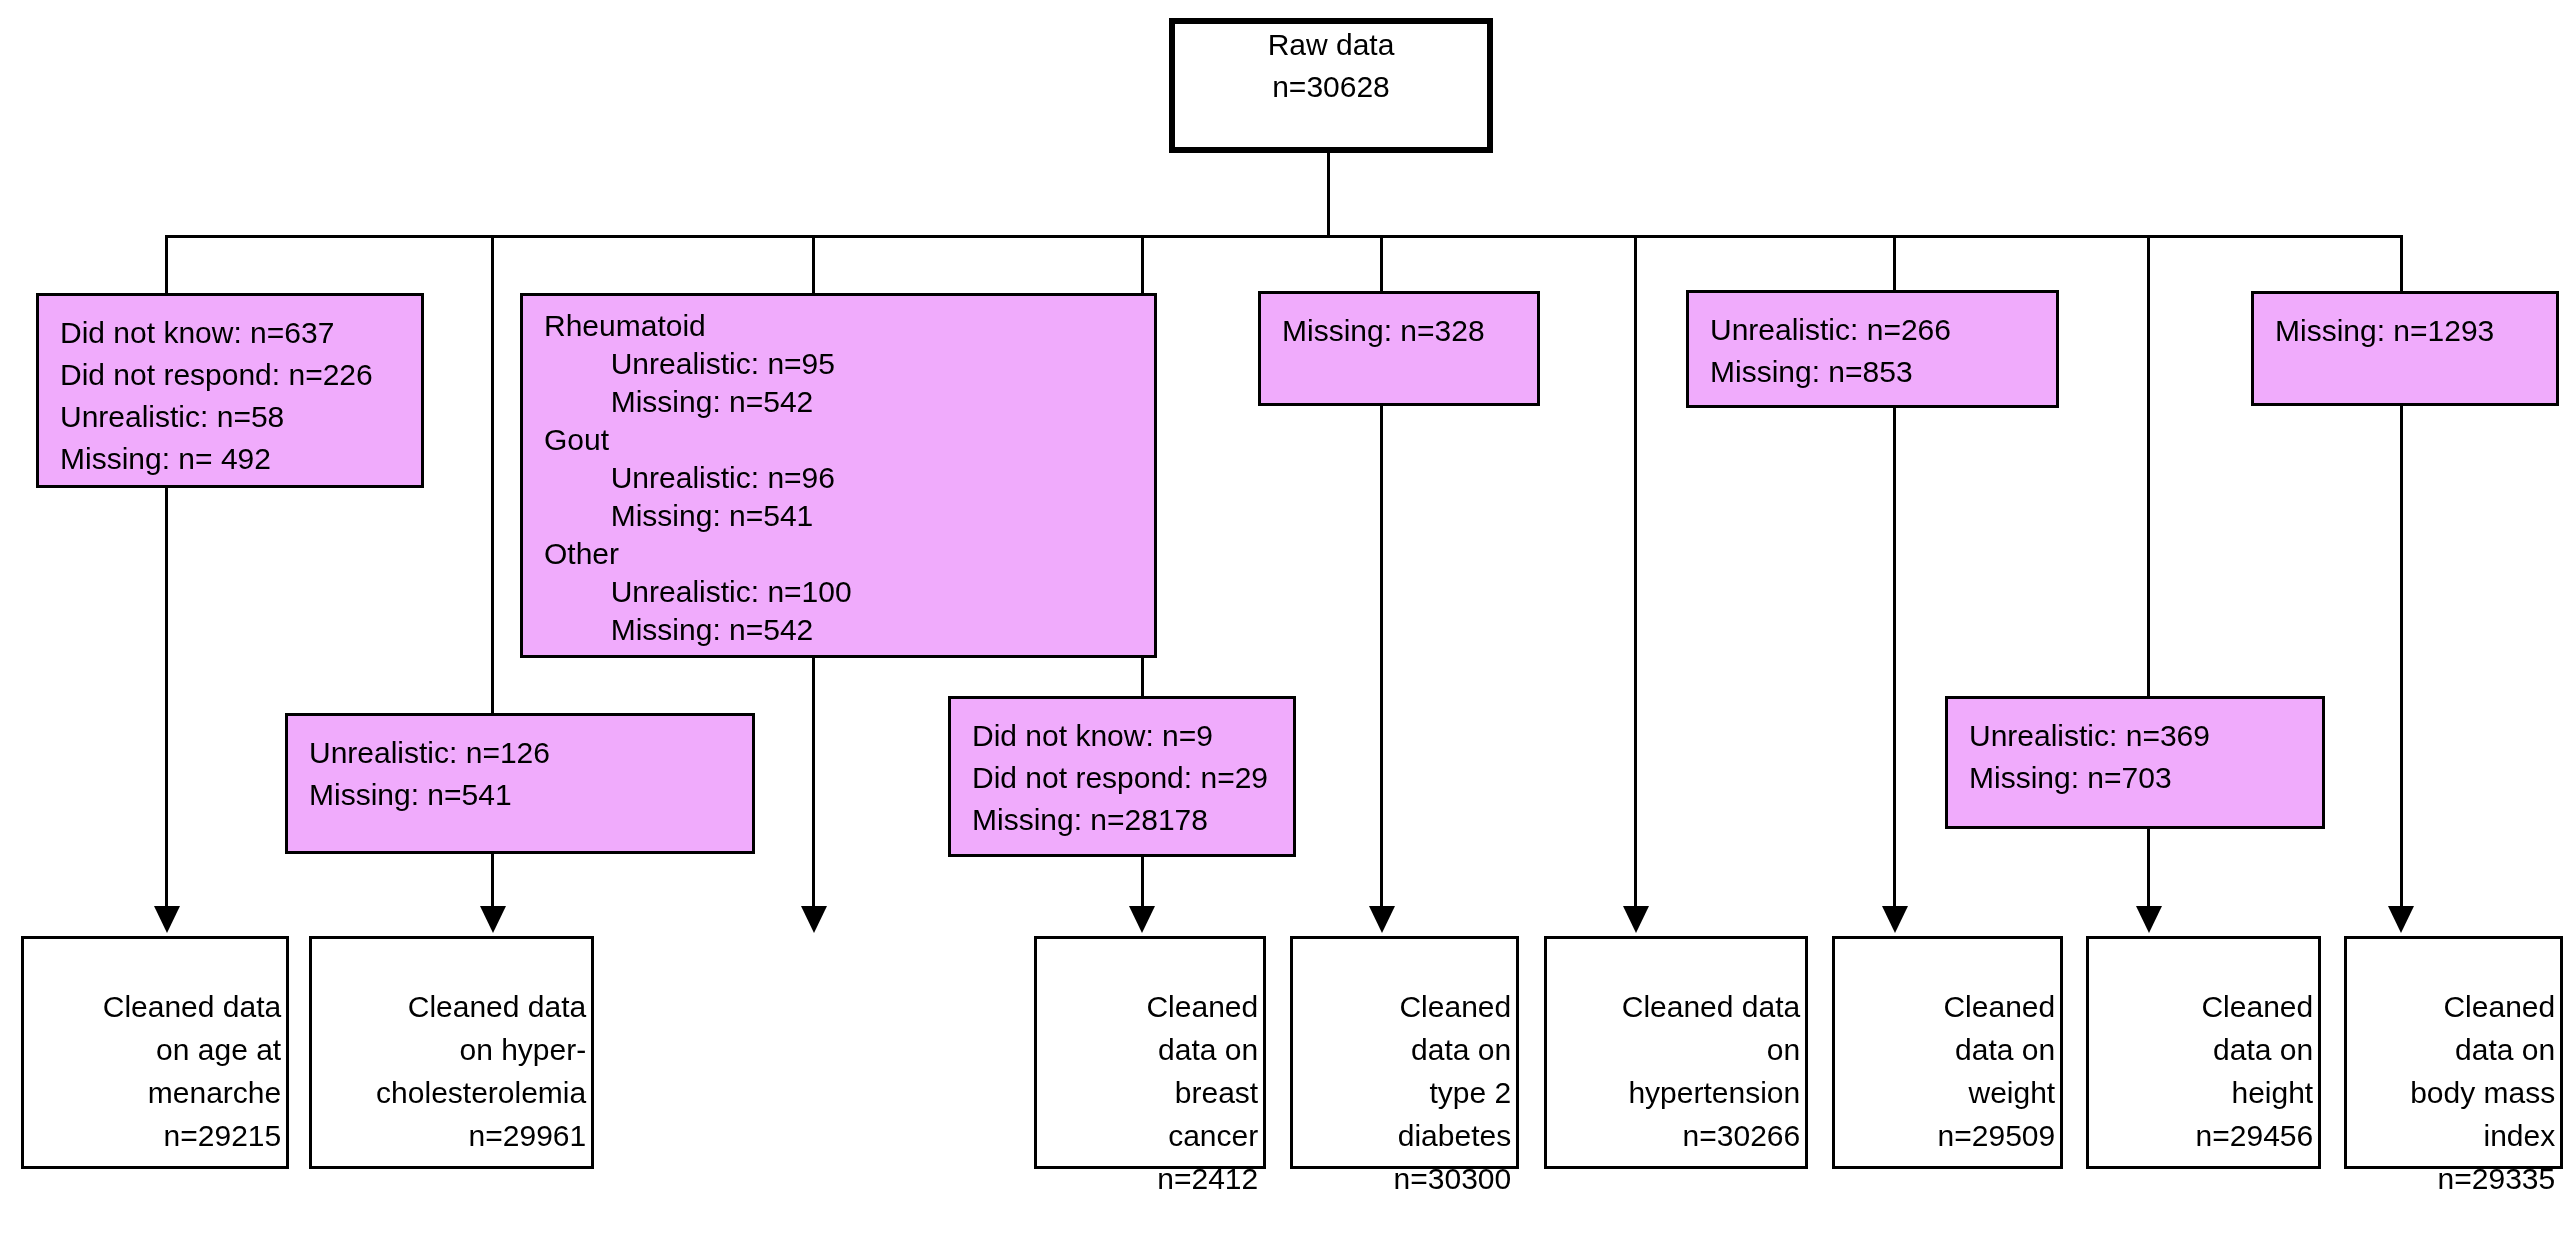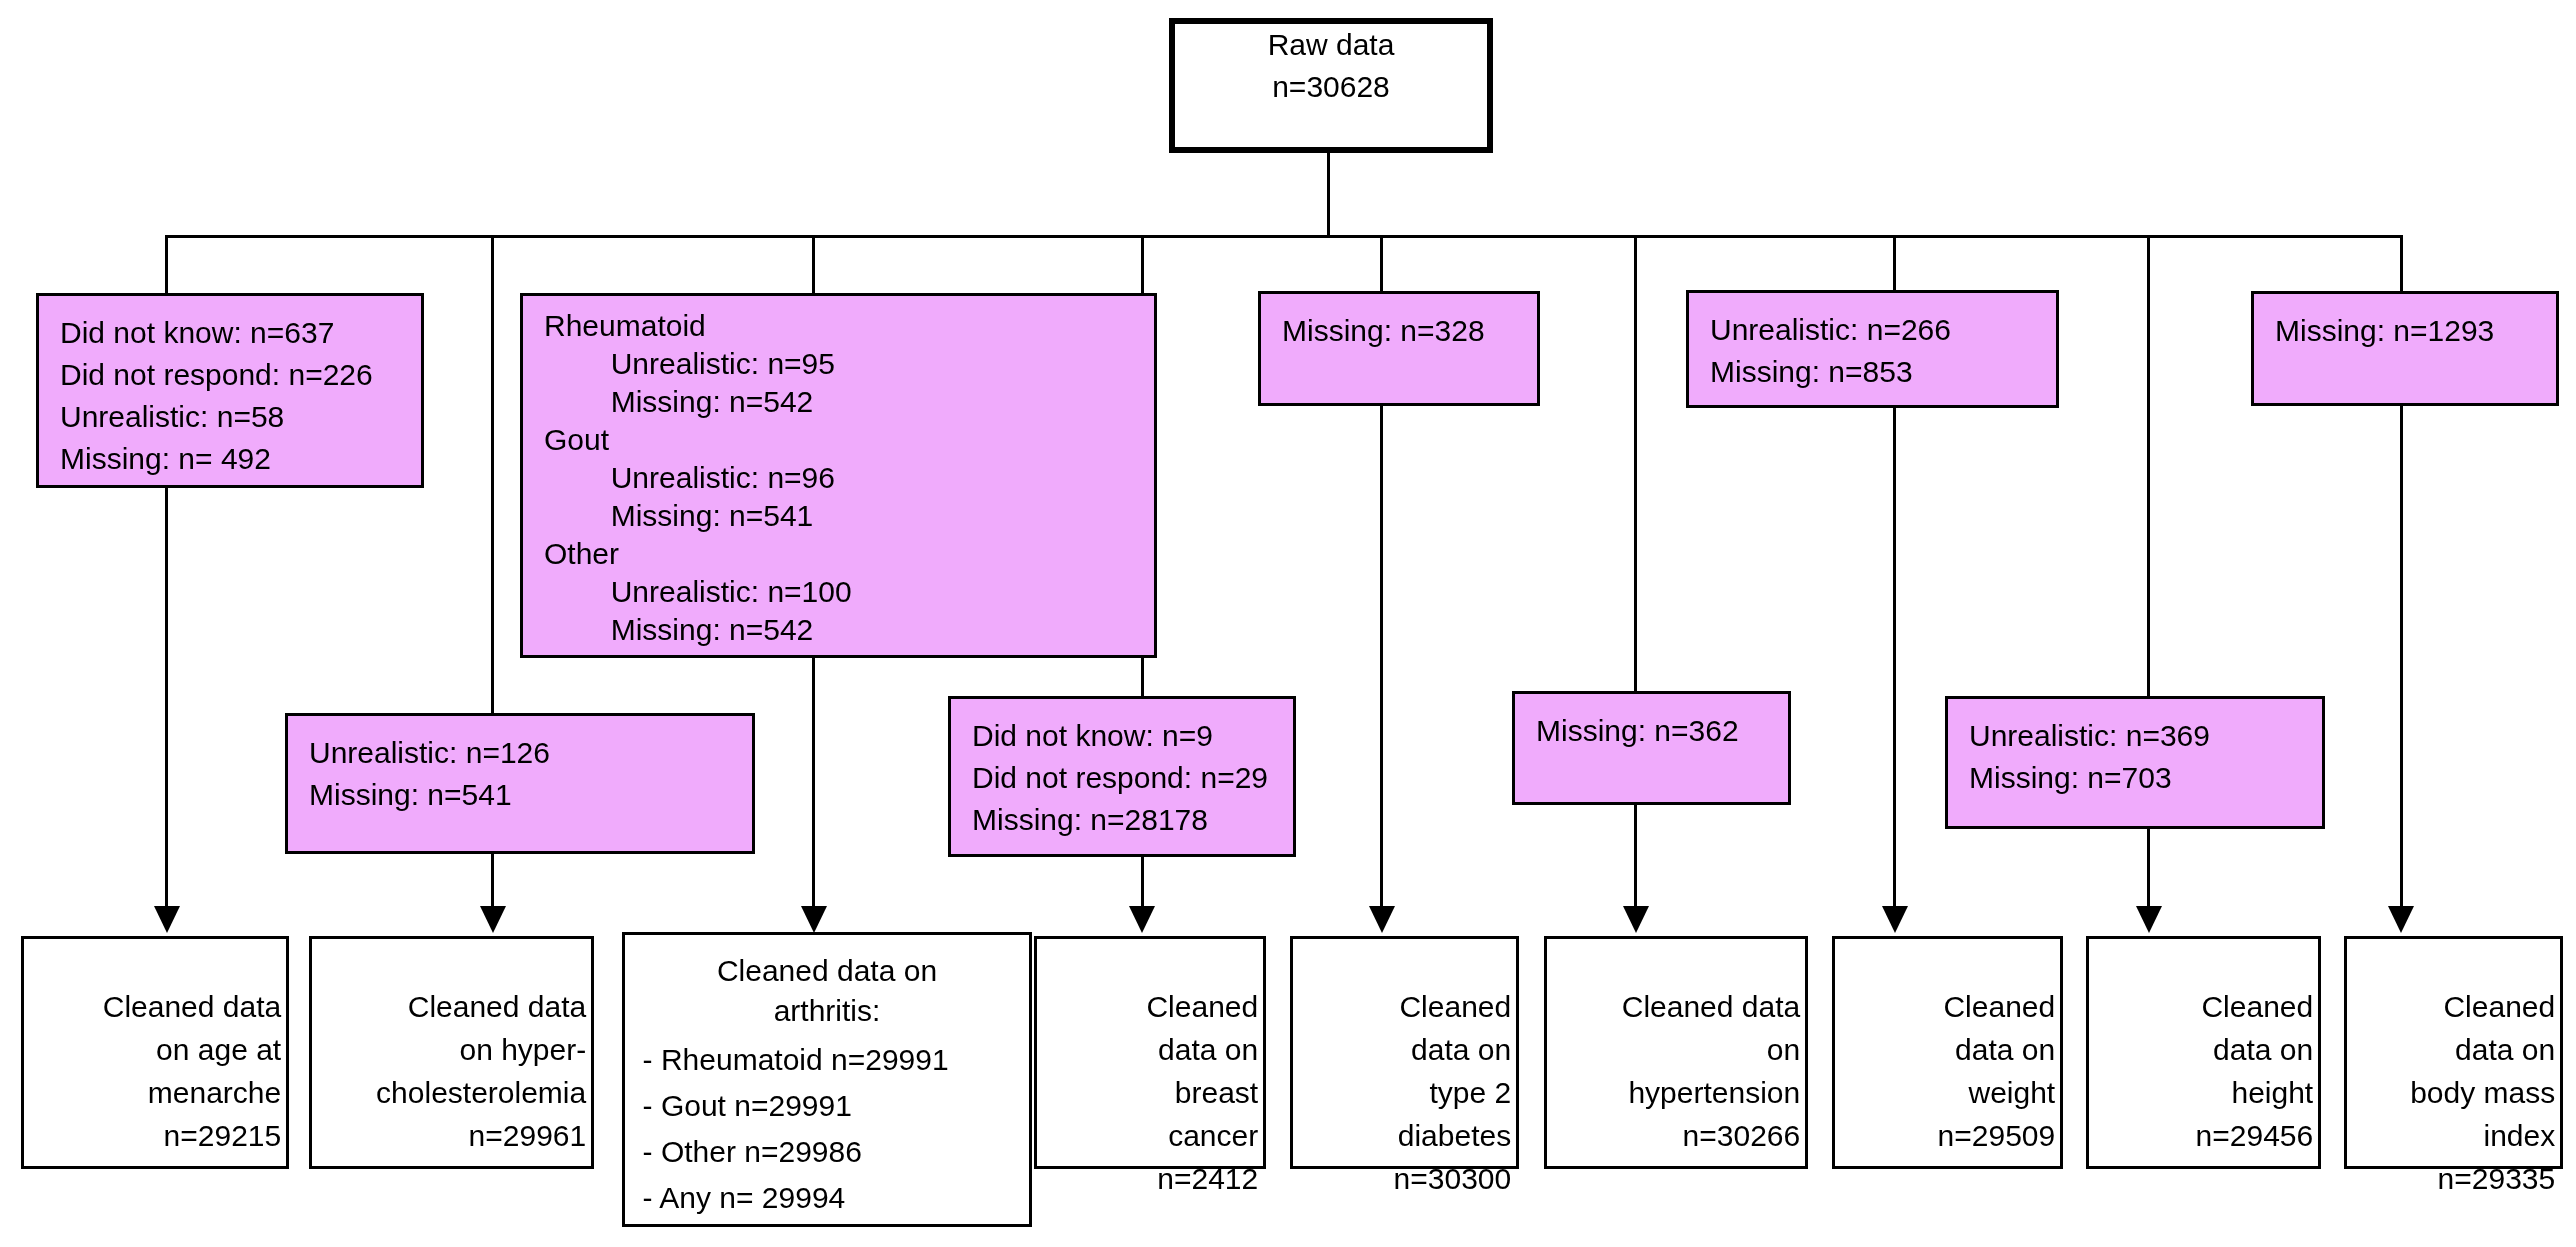--- a/index.html
+++ b/index.html
@@ -93,47 +93,36 @@
 
   <div class="box excl" style="left:285px;top:713px;width:470px;height:141px">
     <div class="txt">Unrealistic: n=126
 Missing: n=541</div>
   </div>
   <div class="box excl" style="left:948px;top:696px;width:348px;height:161px">
     <div class="txt">Did not know: n=9
 Did not respond: n=29
 Missing: n=28178</div>
   </div>
-  <div class="box excl" style="left:1512px;top:691px;width:279px;height:114px">
-    <div class="txt">Missing: n=362</div>
-  </div>
   <div class="box excl" style="left:1945px;top:696px;width:380px;height:133px">
     <div class="txt">Unrealistic: n=369
 Missing: n=703</div>
   </div>
 
   <div class="box clean" style="left:21px;top:936px;width:268px;height:233px">
     <div class="txt">Cleaned data
 on age at
 menarche
 n=29215</div>
   </div>
   <div class="box clean" style="left:309px;top:936px;width:285px;height:233px">
     <div class="txt">Cleaned data
 on hyper-
 cholesterolemia
 n=29961</div>
-  </div>
-  <div class="box clean" style="left:622px;top:932px;width:410px;height:295px">
-    <div class="heading">Cleaned data on
-arthritis:</div>
-    <div class="list">- Rheumatoid n=29991
-- Gout n=29991
-- Other n=29986
-- Any n= 29994</div>
   </div>
   <div class="box clean" style="left:1034px;top:936px;width:232px;height:233px">
     <div class="txt">Cleaned
 data on
 breast
 cancer
 n=2412</div>
   </div>
   <div class="box clean" style="left:1290px;top:936px;width:229px;height:233px">
     <div class="txt">Cleaned

